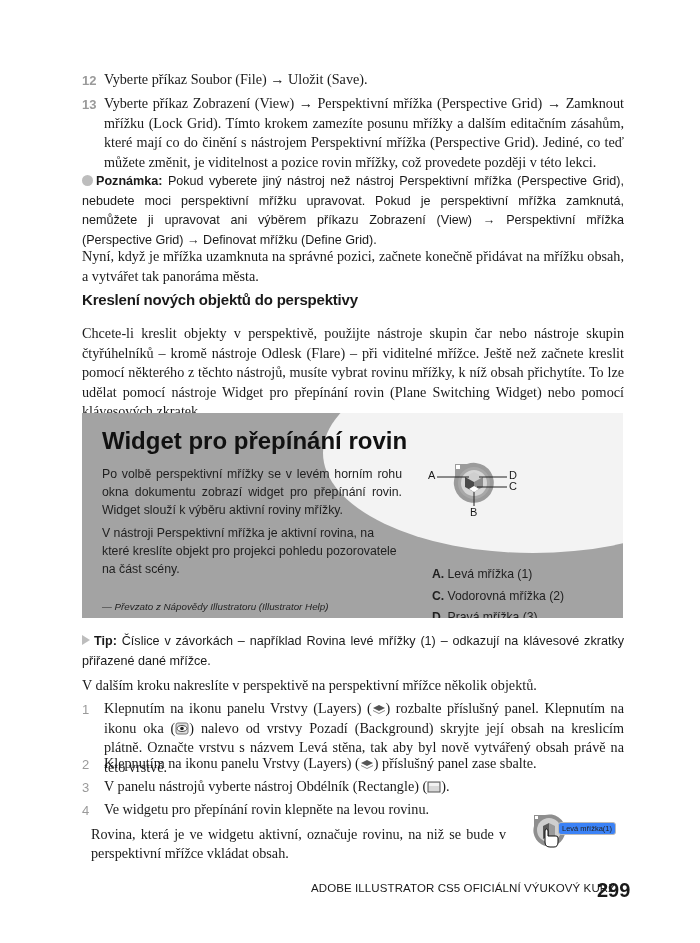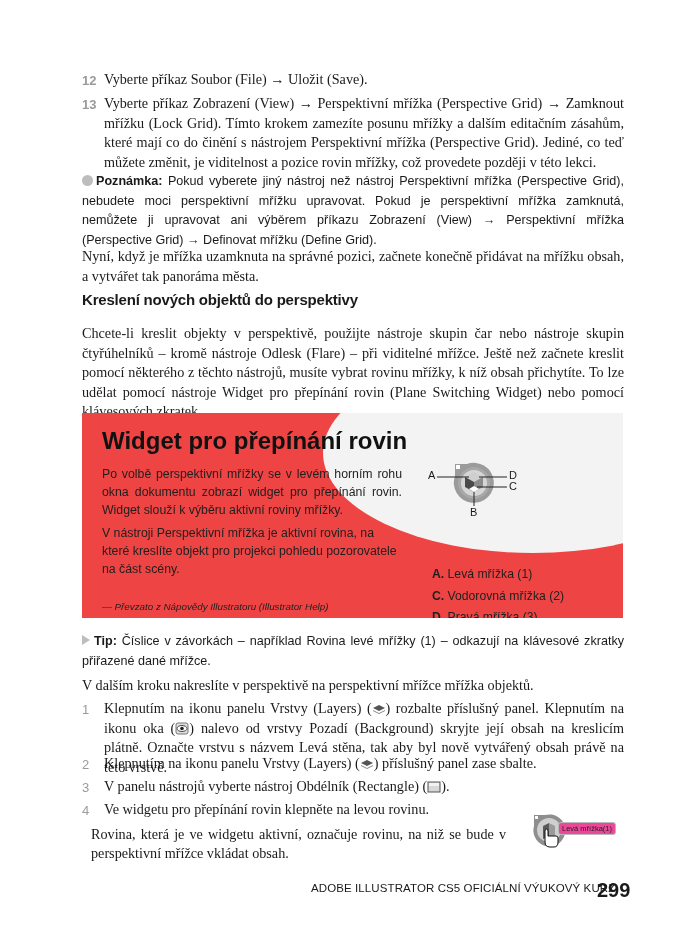--- a/index.html
+++ b/index.html
@@ -8,34 +8,34 @@
     .step { position:absolute; left:82px; width:542px; }
     .step .num { position:absolute; left:0; top:0; font-family:"Liberation Sans", sans-serif; font-weight:bold; color:#9a9a9a; font-size:13px; }
     .step .txt { margin-left:22px; text-align:justify; }
     .just { text-align:justify; }
     .note { position:absolute; left:82px; width:542px; font-family:"Liberation Sans", sans-serif; font-size:12.6px; line-height:19.5px; text-align:justify; }
     .note b { font-weight:bold; }
     .dot { display:inline-block; width:11px; height:11px; border-radius:50%; background:#bdbdbd; vertical-align:-1px; margin-right:3px; }
     .tri { display:inline-block; width:0; height:0; border-top:5px solid transparent; border-bottom:5px solid transparent; border-left:8px solid #bdbdbd; vertical-align:0px; margin-right:4px; }
     .para { position:absolute; left:82px; width:542px; }
     h2 { position:absolute; left:82px; top:291px; margin:0; font-family:"Liberation Sans", sans-serif; font-weight:bold; font-size:15px; color:#1a1a1a; letter-spacing:-0.2px; }
-    .sidebar { position:absolute; left:82px; top:413px; width:541px; height:205px; background:#ef4444; overflow:hidden; }
+    .sidebar { position:absolute; left:82px; top:413px; width:541px; height:205px; background:#a3a3a3; overflow:hidden; }
     .sidebar .swoosh { position:absolute; right:-120px; top:-60px; width:420px; height:200px; border-radius:50%; background:#f3f3f3; }
     .sidebar h3 { position:absolute; left:20px; top:14px; margin:0; font-family:"Liberation Sans", sans-serif; font-weight:bold; font-size:24px; color:#111; }
     .sb-body { position:absolute; left:20px; top:52px; width:300px; font-family:"Liberation Sans", sans-serif; font-size:12.3px; line-height:18px; color:#1f1f1f; }
     .sb-body p { margin:0 0 5px 0; }
     .sb-body .src { font-size:9.8px; margin-top:20px;font-style:italic; }
     .legend { position:absolute; left:350px; top:112px; font-family:"Liberation Sans", sans-serif; font-size:12.2px; line-height:21.5px; color:#1f1f1f;margin-top:39px; }
     .legend b { font-weight:bold; }
     .diagram { position:absolute; left:343px; top:43px; width:115px; height:62px; }
     .footer { position:absolute; left:311px; top:882px; font-family:"Liberation Sans", sans-serif; font-size:11.5px; letter-spacing:0.1px; color:#1a1a1a; }
     .pageno { position:absolute; left:597px; top:879px; font-family:"Liberation Sans", sans-serif; font-weight:bold; font-size:20px; color:#1a1a1a; }
     .icon-inline { display:inline-block; vertical-align:-2px; }
     .tooltip-widget { position:absolute; left:531px; top:812px; width:95px; height:36px; }
-    .tooltip-label { position:absolute; left:27px; top:10px; background:#ec4899; border:1px solid #bbbbbb; border-radius:3px; font-family:"Liberation Sans", sans-serif; font-size:7.5px; padding:1px 3px; color:#222; }
+    .tooltip-label { position:absolute; left:27px; top:10px; background:#3b82f6; border:1px solid #bbbbbb; border-radius:3px; font-family:"Liberation Sans", sans-serif; font-size:7.5px; padding:1px 3px; color:#222; }
   </style>
 </head>
 <body>
 
 <div class="step serif" style="top:70px;">
   <span class="num" style="top:1px;">12</span>
   <div class="txt">Vyberte příkaz Soubor (File) → Uložit (Save).</div>
 </div>
 
 <div class="step serif" style="top:94px;">
@@ -90,21 +90,21 @@
     <div><b>A.</b><span> Levá mřížka (1)</span></div>
     <div><b>C.</b><span> Vodorovná mřížka (2)</span></div>
     <div><b>D.</b><span> Pravá mřížka (3)</span></div>
   </div>
 </div>
 
 <div class="note" style="top:632px;">
   <span class="tri"></span><b>Tip:</b><span> Číslice v závorkách – například Rovina levé mřížky (1) – odkazují na klávesové zkratky přiřazené dané mřížce.</span>
 </div>
 
-<div class="para serif" style="top:676px;">V dalším kroku nakreslíte v perspektivě na perspektivní mřížce mřížka objektů.</div>
+<div class="para serif" style="top:676px;">V dalším kroku nakreslíte v perspektivě na perspektivní mřížce několik objektů.</div>
 
 <div class="step serif" style="top:699px;">
   <span class="num" style="font-weight:normal;top:1px;">1</span>
   <div class="txt">
     <span>Klepnutím na ikonu panelu Vrstvy (Layers) (</span><svg class="icon-inline" width="14" height="12" viewBox="0 0 14 12">
         <polygon points="7,2 13,5 7,8 1,5" fill="#555"></polygon>
         <polygon points="1,7 7,10 13,7 13,8 7,11 1,8" fill="#888"></polygon>
       </svg><span>) rozbalte příslušný panel. Klepnutím na ikonu oka (</span><svg class="icon-inline" width="14" height="13" viewBox="0 0 14 13">
         <rect x="1" y="1" width="12" height="11" rx="2" fill="#e0e0e0" stroke="#777"></rect>
         <ellipse cx="7" cy="6.5" rx="5" ry="3" fill="#fff" stroke="#444"></ellipse>

